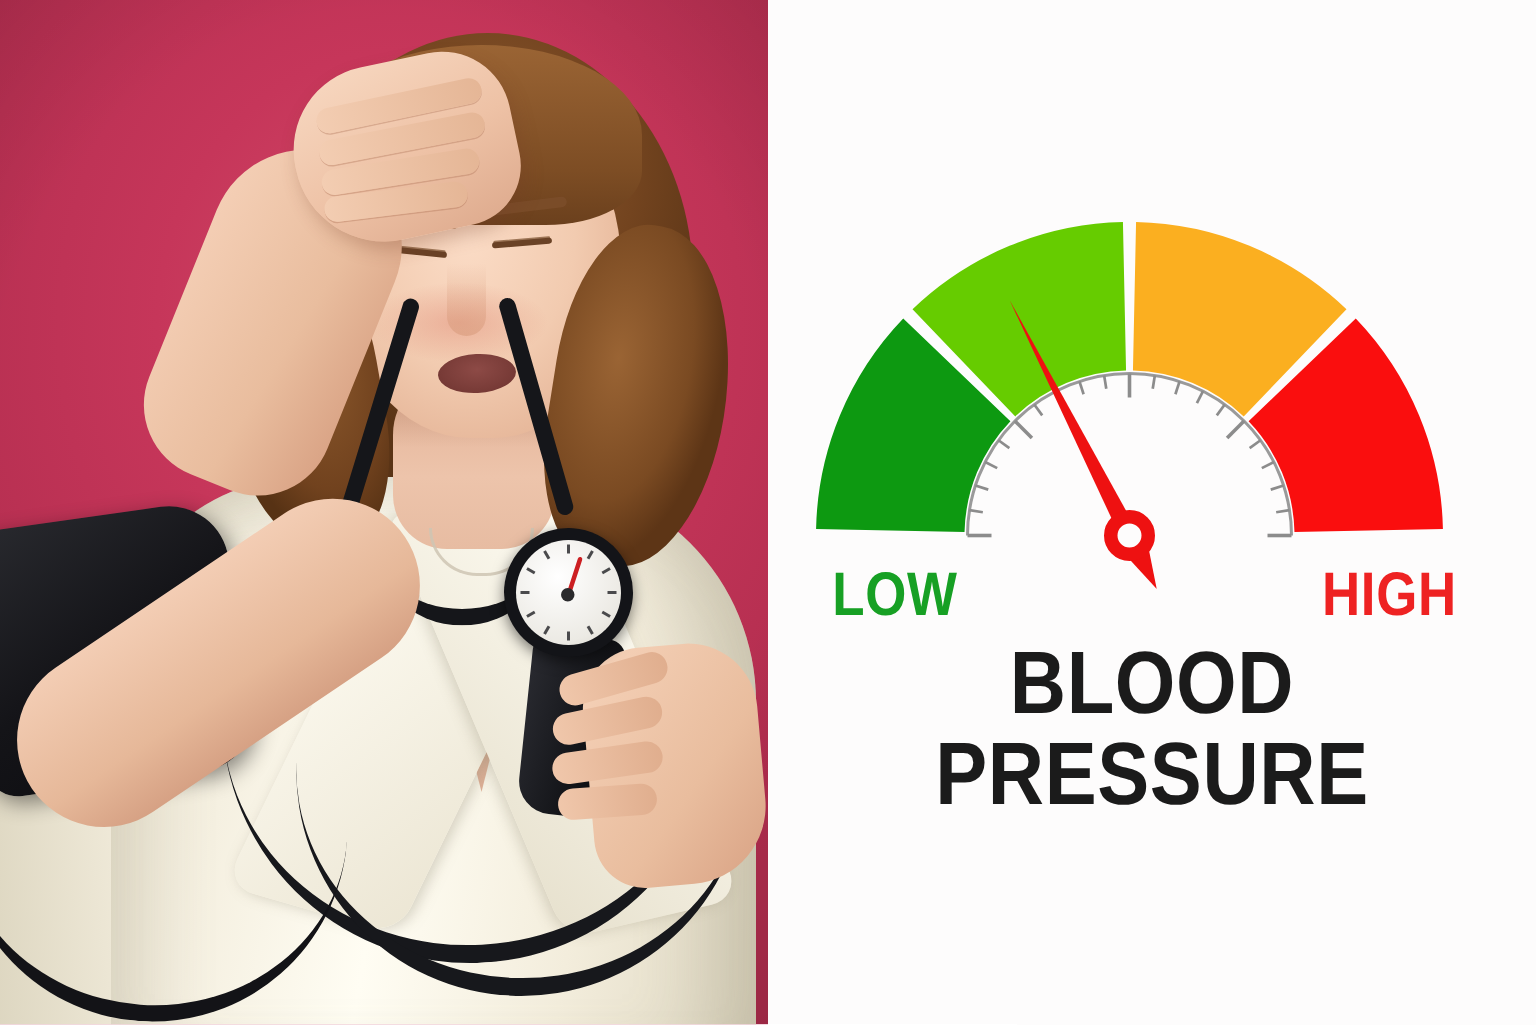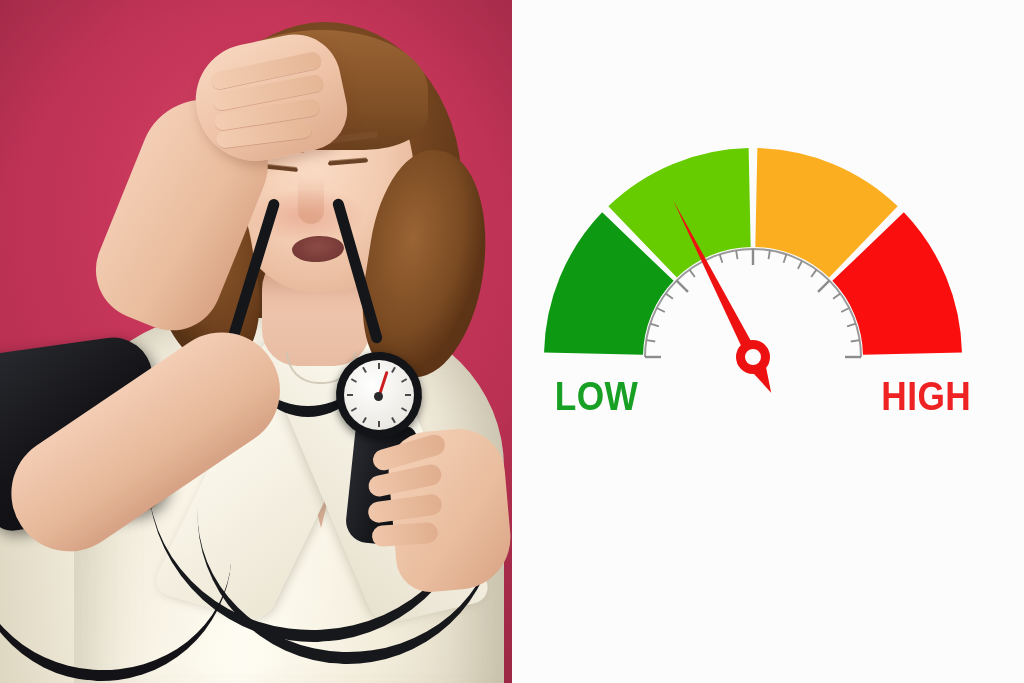--- a/index.html
+++ b/index.html
@@ -467,14 +467,18 @@
       <g id="needle-group">
           <path d="M 161.09767204583977 200.18285174284725 L 229.28960662087079 346.131849885742 L 239.0906783869428 341.137954388607 Z" fill="#ee1111"></path>
           <path d="M 259.15961998958187 392.6402609675347 L 241.57281182677463 373.5430313610023 L 254.04690316541178 367.1871643646487 Z" fill="#ee1111"></path>
           <circle cx="241" cy="357" r="12.5" fill="none" stroke="#ee1111" stroke-width="9"></circle>
         </g>
     </svg>
 
     <div id="label-low">LOW</div>
     <div id="label-high">HIGH</div>
 
+    <div id="title-block">
+      <span class="tline">BLOOD</span>
+      <span class="tline">PRESSURE</span>
+    </div>
   </div>
 </div>
 
 </body></html>

